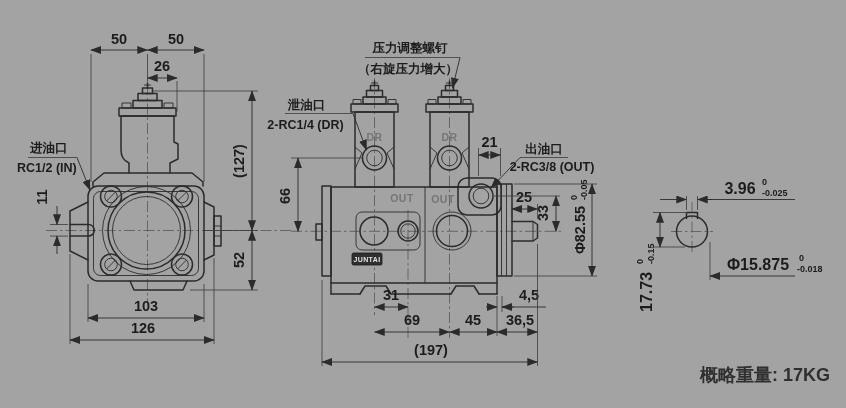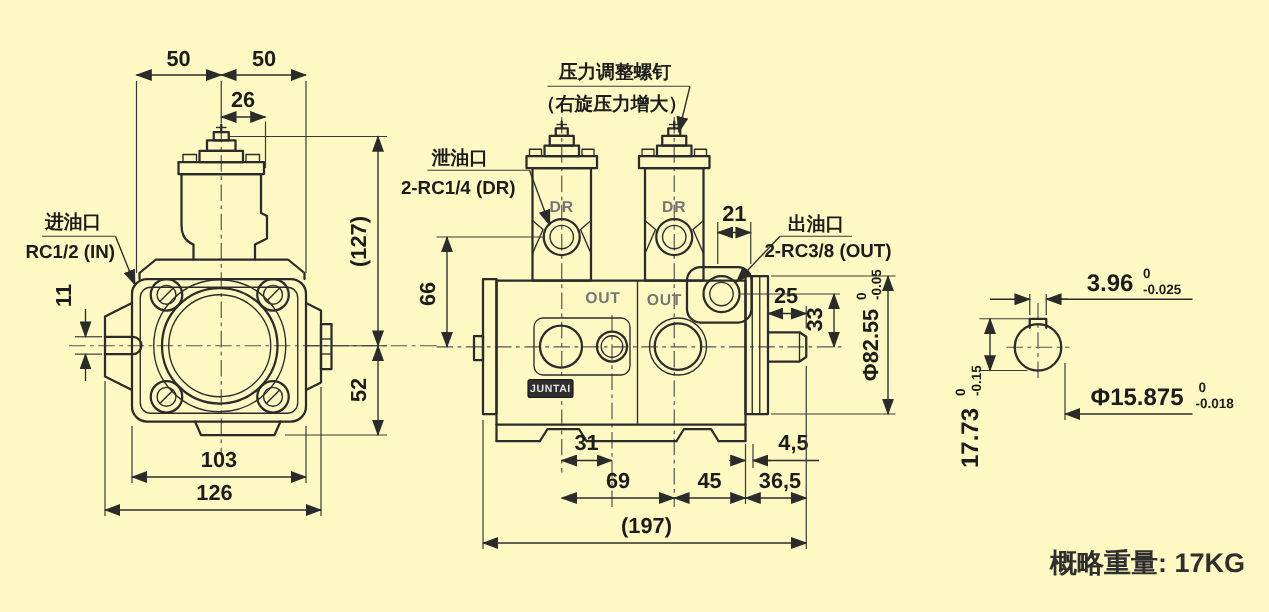--- a/index.html
+++ b/index.html
@@ -1,17 +1,17 @@
 <!DOCTYPE html>
 <html><head>
 <meta charset="utf-8">
 <style>
   html,body{margin:0;padding:0;}
   body{background:#cfcfcf;font-family:"Liberation Sans",sans-serif;}
-  .canvas{position:relative;width:846px;height:408px;background:#fef9c3;overflow:hidden;}
+  .canvas{position:relative;width:846px;height:408px;background:#a3a3a3;overflow:hidden;}
   svg{position:absolute;left:0;top:0;}
   
   .ol{fill:none;stroke:#2b2b2b;stroke-width:1.5;stroke-linejoin:round;stroke-linecap:round;}
   .th{fill:none;stroke:#2b2b2b;stroke-width:0.9;stroke-linejoin:round;}
   .ext{fill:none;stroke:#3a3a3a;stroke-width:0.8;}
   .cl{fill:none;stroke:#555;stroke-width:0.8;stroke-dasharray:11 3 2.5 3;}
   
   text{fill:#1c1c1c;font-family:"Liberation Sans",sans-serif;}
   .d{font-size:14.5px;font-weight:700;}
   .dt{font-size:9px;font-weight:700;}

